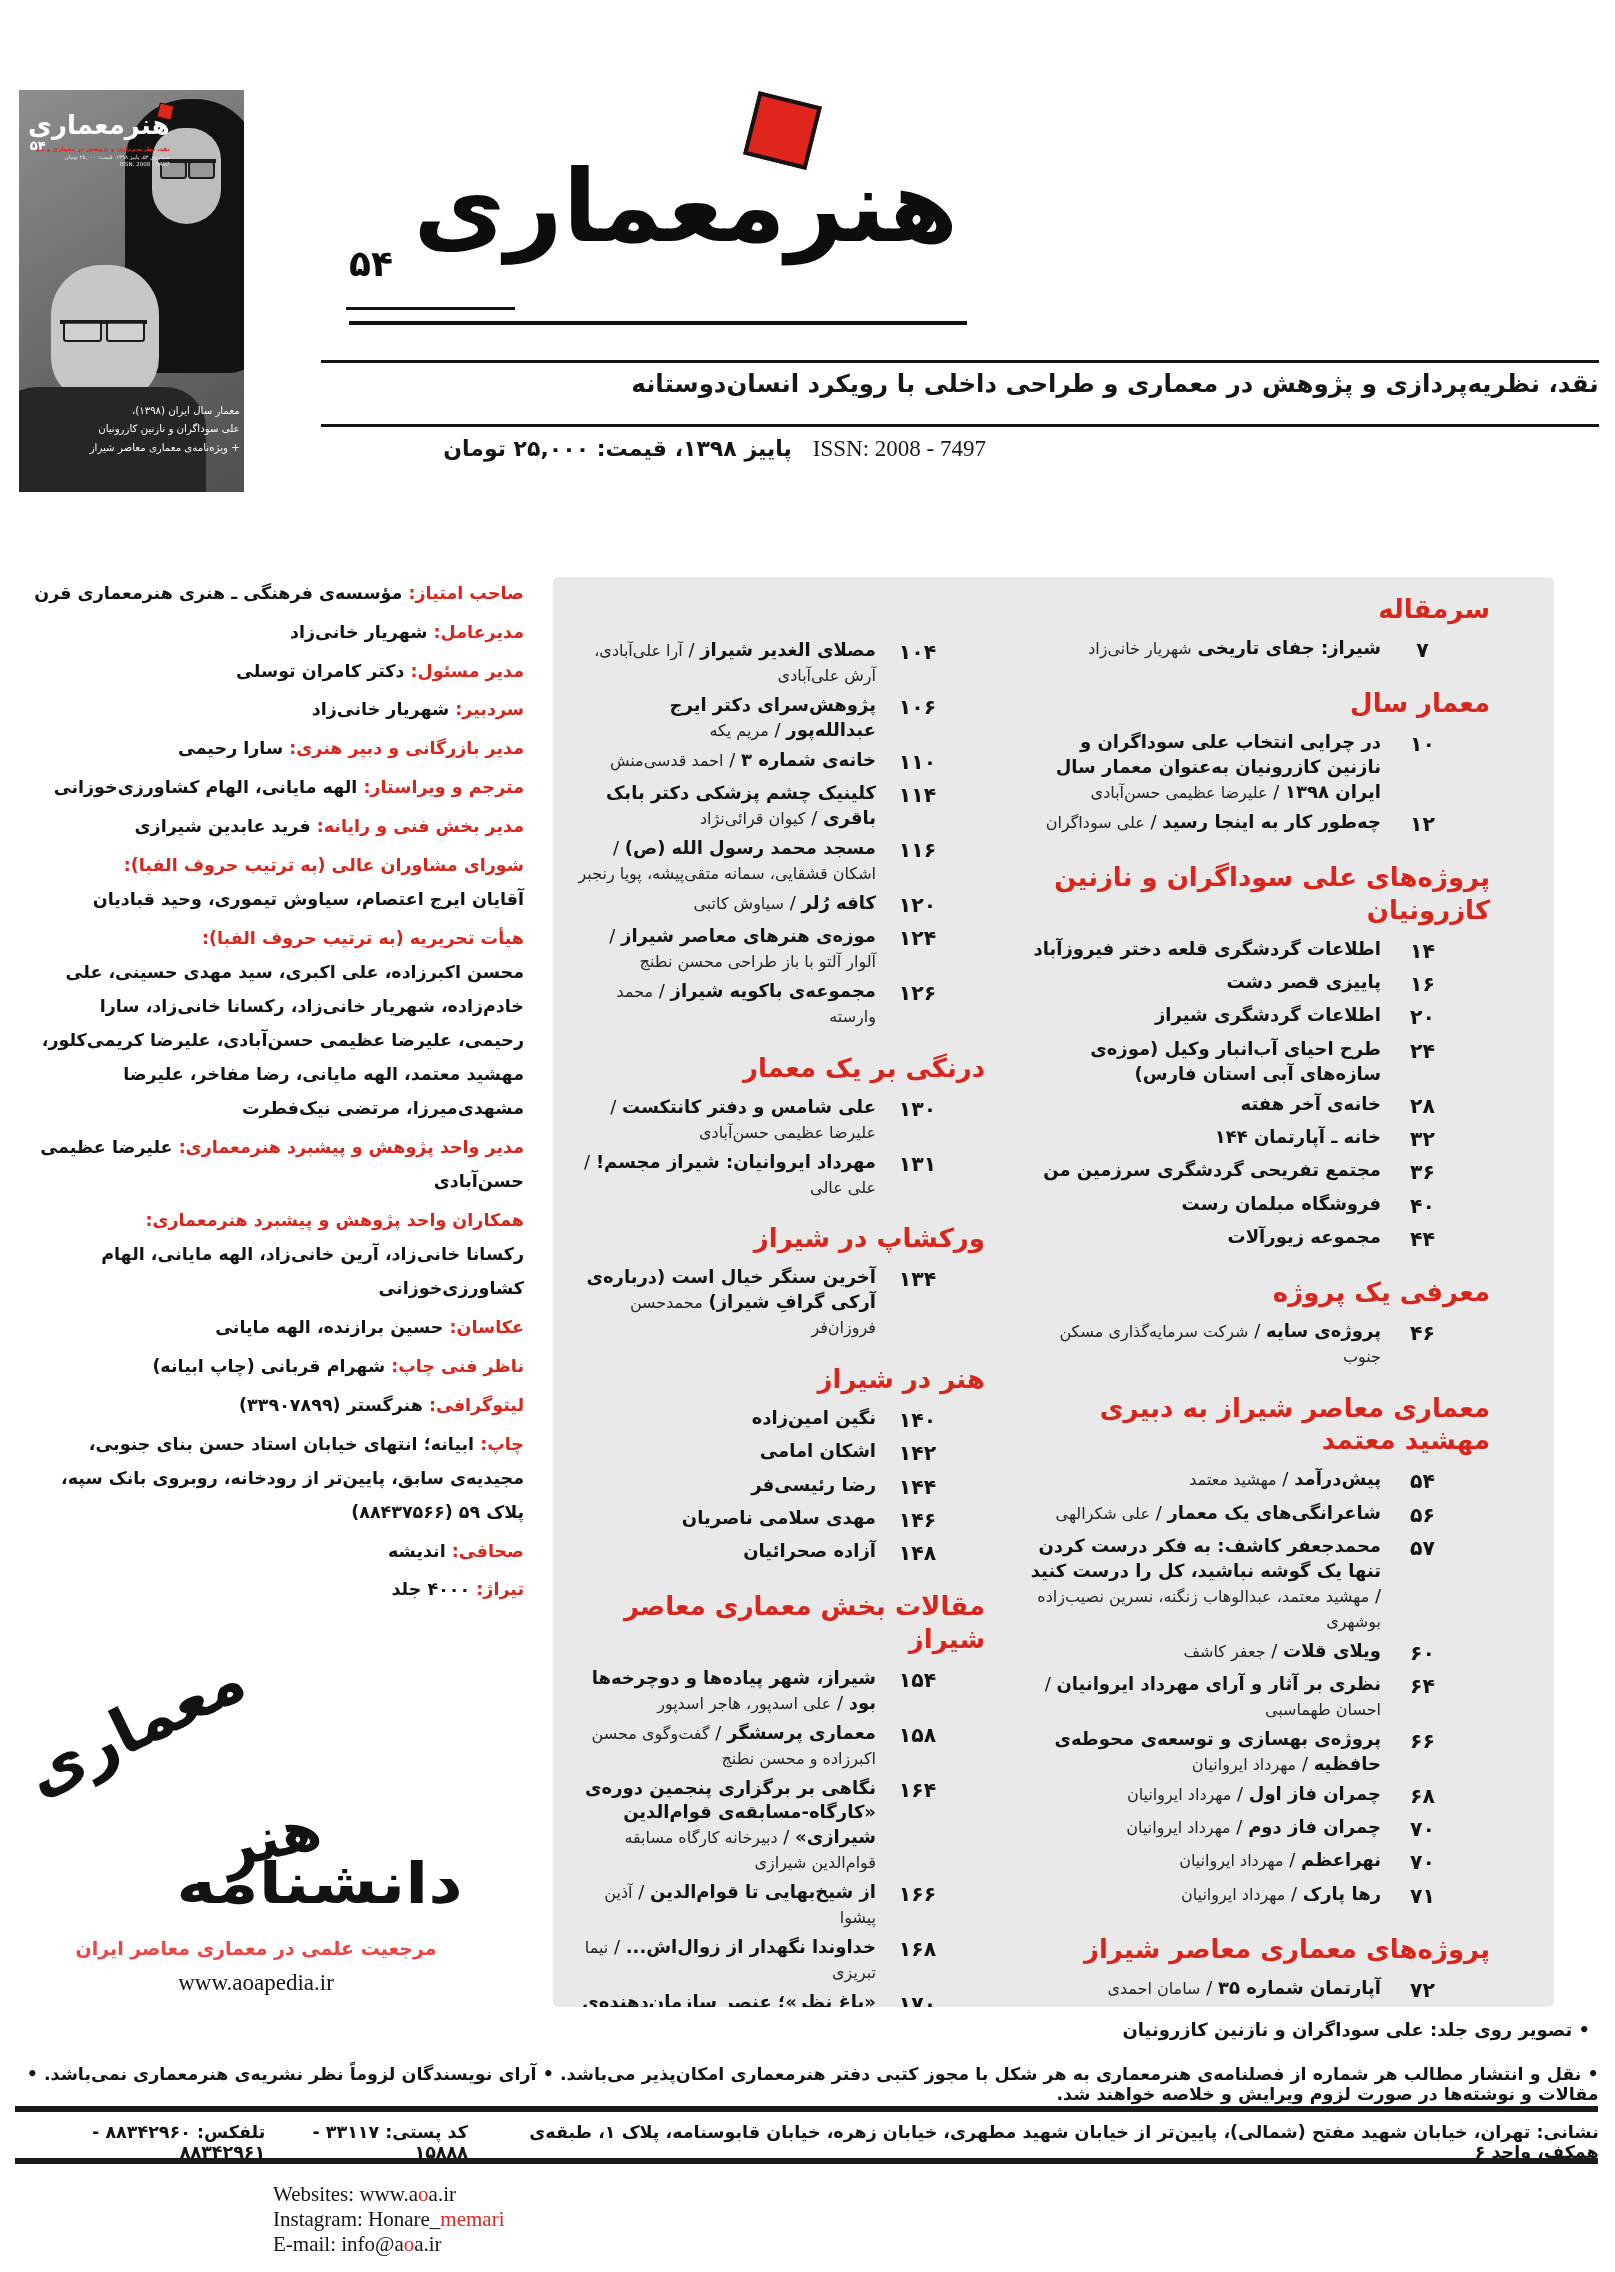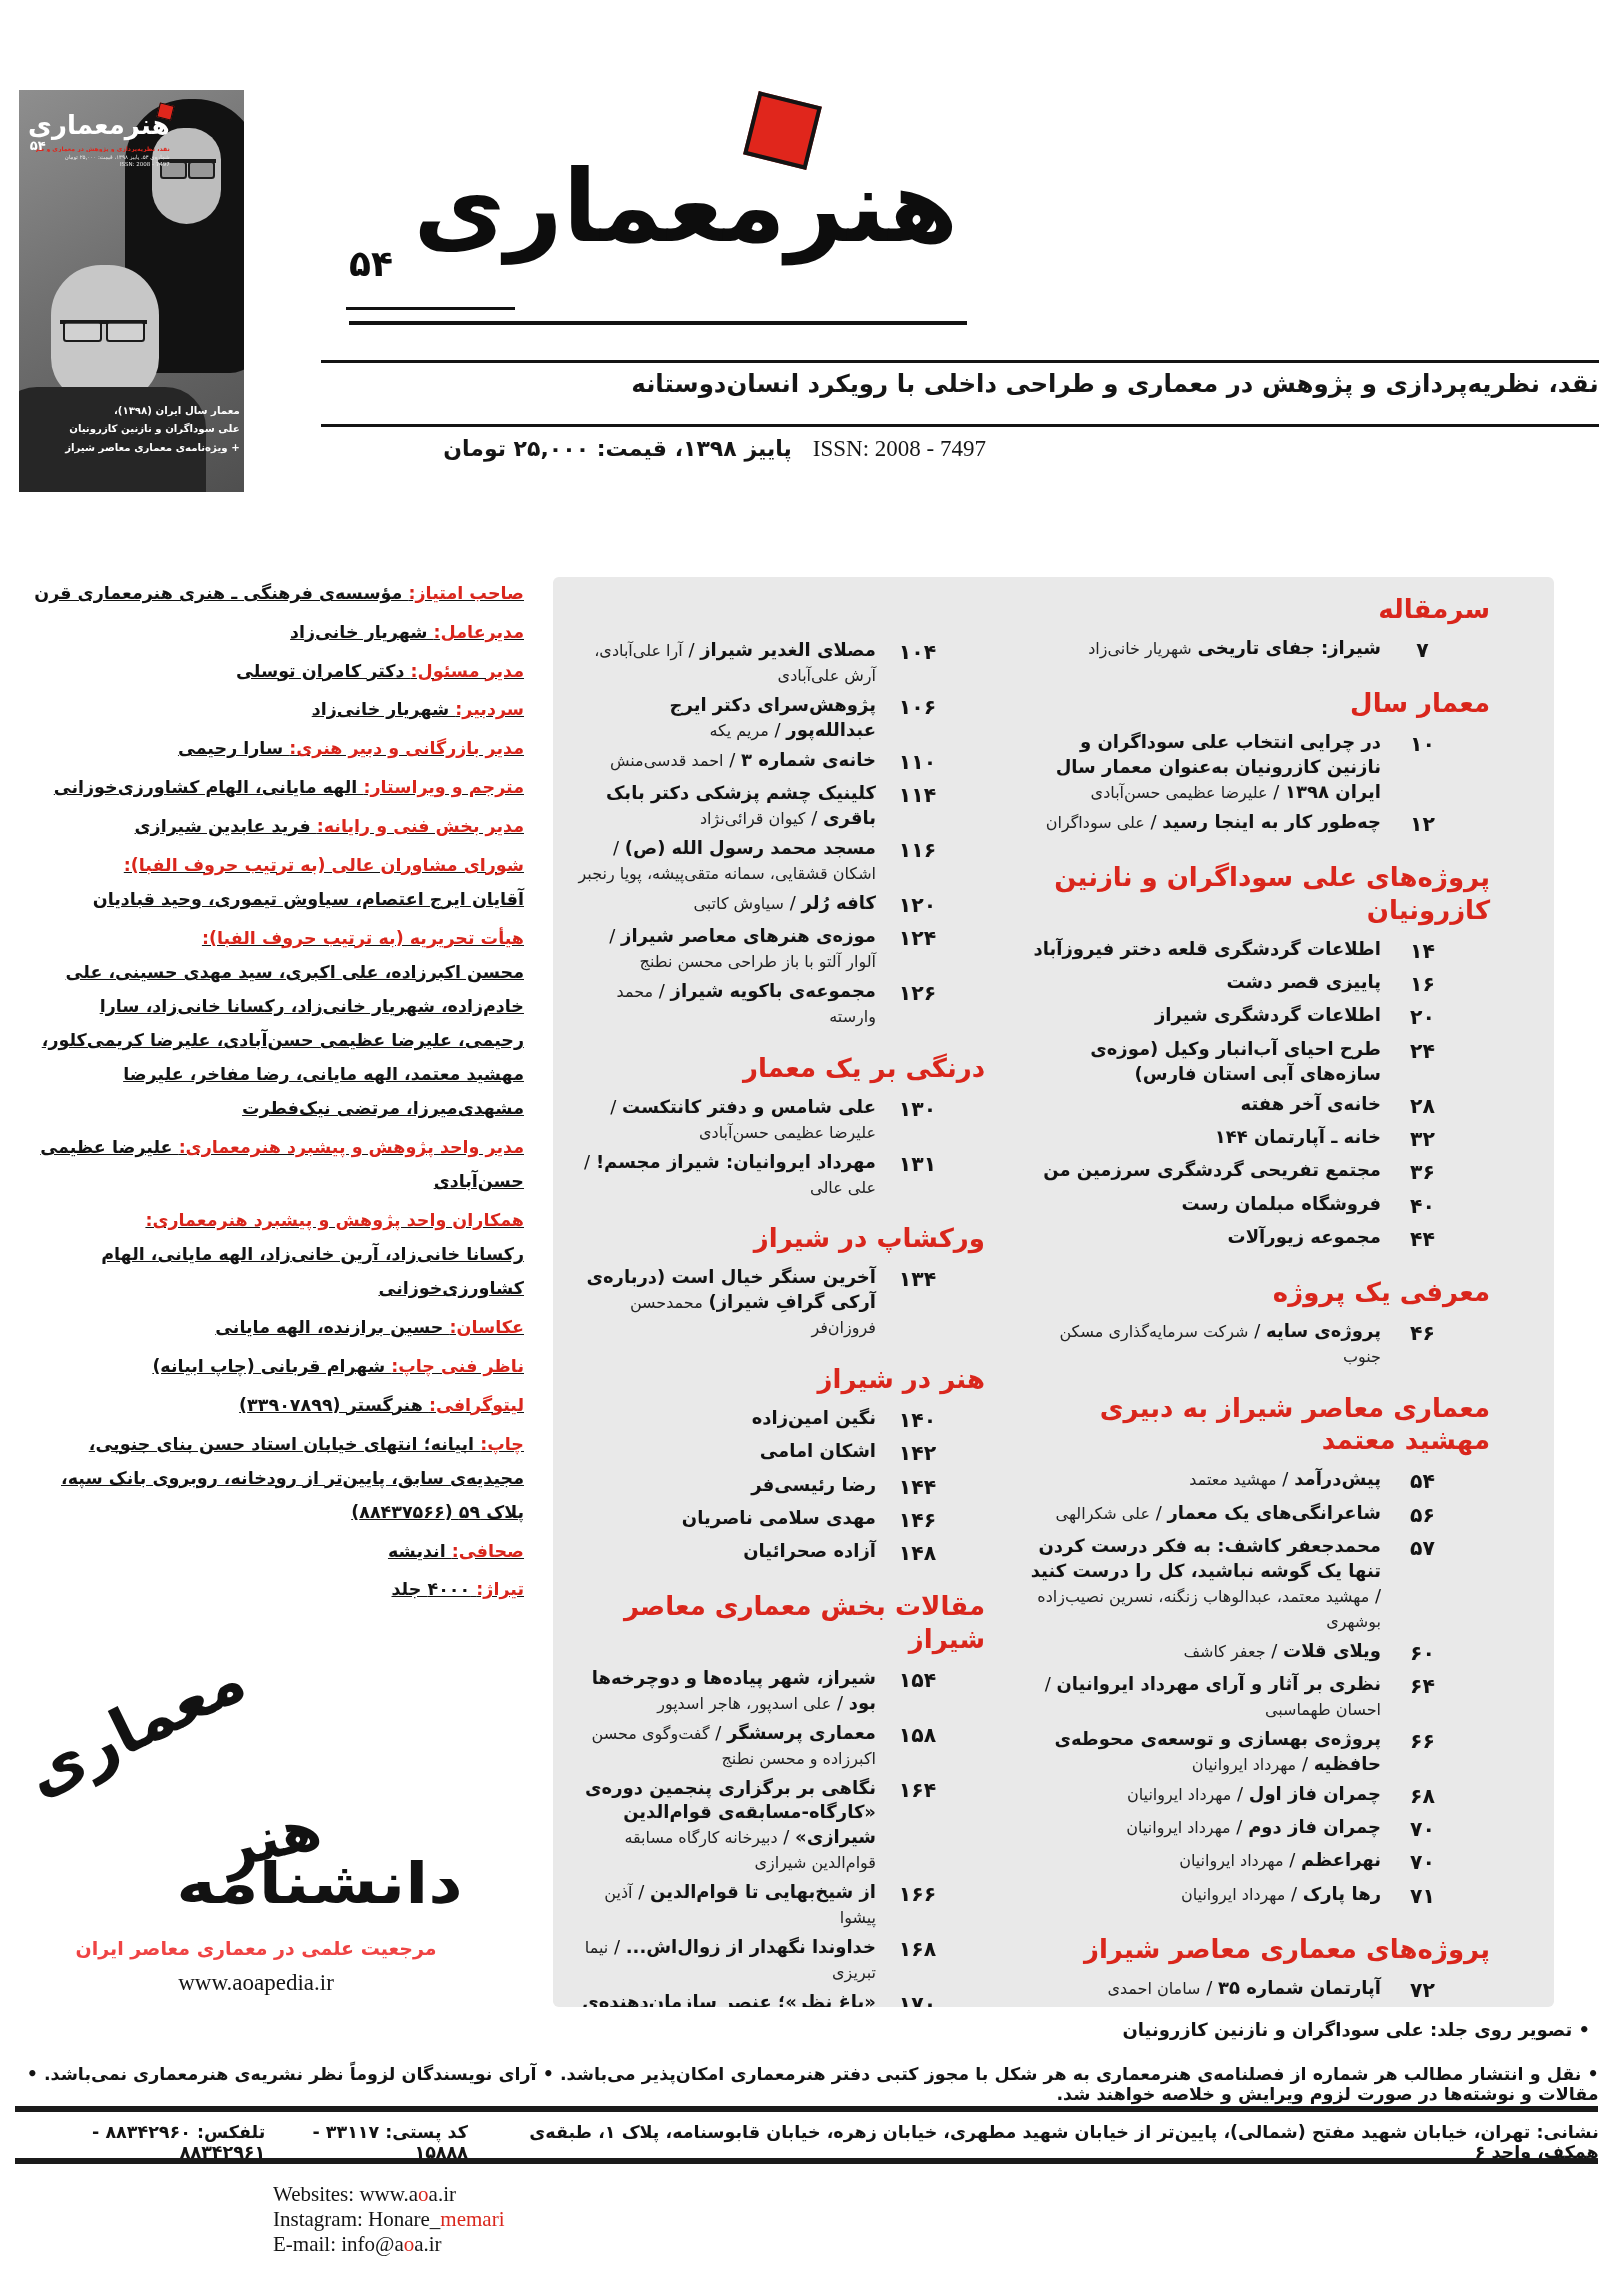--- a/index.html
+++ b/index.html
@@ -33,24 +33,24 @@
   .cv-man-glasses { position:absolute; left:41px; top:230px; width:87px; height:17.5px; border-top:4.7px solid #1a1a1a; }
   .cv-man-glasses::before, .cv-man-glasses::after { content:""; position:absolute; top:-3.5px; width:35px; height:17.5px; border:2.9px solid #1a1a1a; border-radius:3.5px; background:rgba(240,240,240,.25); }
   .cv-man-glasses::before { left:2.3px; } .cv-man-glasses::after { right:2.3px; }
   .cv-man-body { position:absolute; left:-23px; bottom:-5.8px; width:210px; height:111px; background:#262626; border-radius:41px 41px 0 0; }
   .cv-logo { position:absolute; left:16.3px; top:22px; width:134px; color:#fff; direction:rtl; text-align:right; }
   .cv-logo-text { font-size:26px; font-weight:700; letter-spacing:-1.2px; line-height:1.05; }
   .cv-logo-sq { position:absolute; right:-3.5px; top:-8.2px; width:15px; height:15px; background:#e0261c; border:1.7px solid #0d0d0d; transform:rotate(14deg); }
   .cv-logo-issue { position:absolute; right:124px; top:26px; font-size:13px; font-weight:700; color:#fff; }
   .cv-sub { margin-top:5.8px; font-size:6.1px; color:#e0261c; font-weight:700; white-space:nowrap; overflow:hidden; }
   .cv-meta { font-size:5.5px; color:#e8e8e8; white-space:nowrap; overflow:hidden; margin-top:1.7px; }
-  .cv-caption { position:absolute; right:4.7px; top:312px; width:175px; text-align:right; color:#fff; font-size:10.2px; font-weight:700; line-height:1.8; direction:rtl; }
-
-  
-  .masthead { position:absolute; right:1091px; top:576px; width:493px; text-align:right; font-size:17.5px; line-height:1.95; color:#141414;text-decoration:underline; }
+  .cv-caption { position:absolute; right:4.7px; top:312px; width:175px; text-align:right; color:#fff; font-size:10.2px; font-weight:400; line-height:1.8; direction:rtl; }
+
+  
+  .masthead { position:absolute; right:1091px; top:576px; width:493px; text-align:right; font-size:17.5px; line-height:1.95; color:#141414; }
   .mh-item { margin-bottom:4.7px; font-weight:700; }
   .mh-label { color:#d9261c; font-weight:700; }
   .mh-label.block { display:block; }
 
   
   .toc-panel { position:absolute; left:554px; top:577px; width:1001px; height:1430px; background:#e9e9e9; border-radius:5.8px; overflow:hidden; }
   .col { position:absolute; top:16.3px; text-align:right; }
   .col-right { right:64px; width:467px; }
   .col-mid { right:569px; width:408px; padding-top:45px; }
   .sec-title { font-size:26px; font-weight:700; color:#d9261c; margin:23px 0 10.5px 0; line-height:1.25; }

